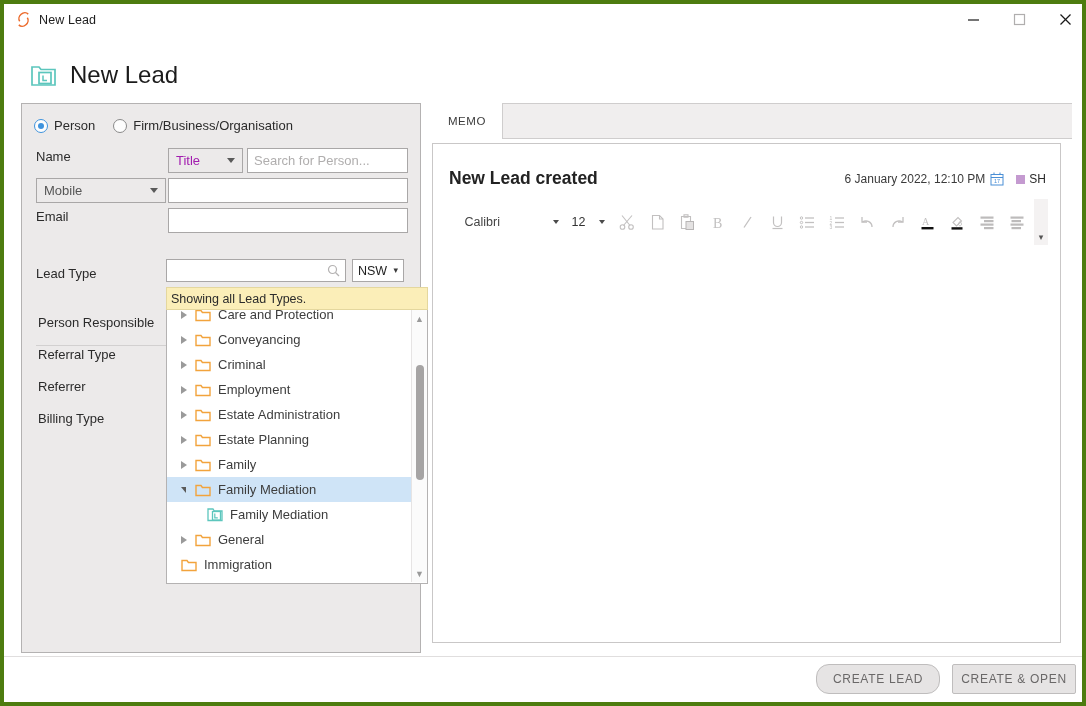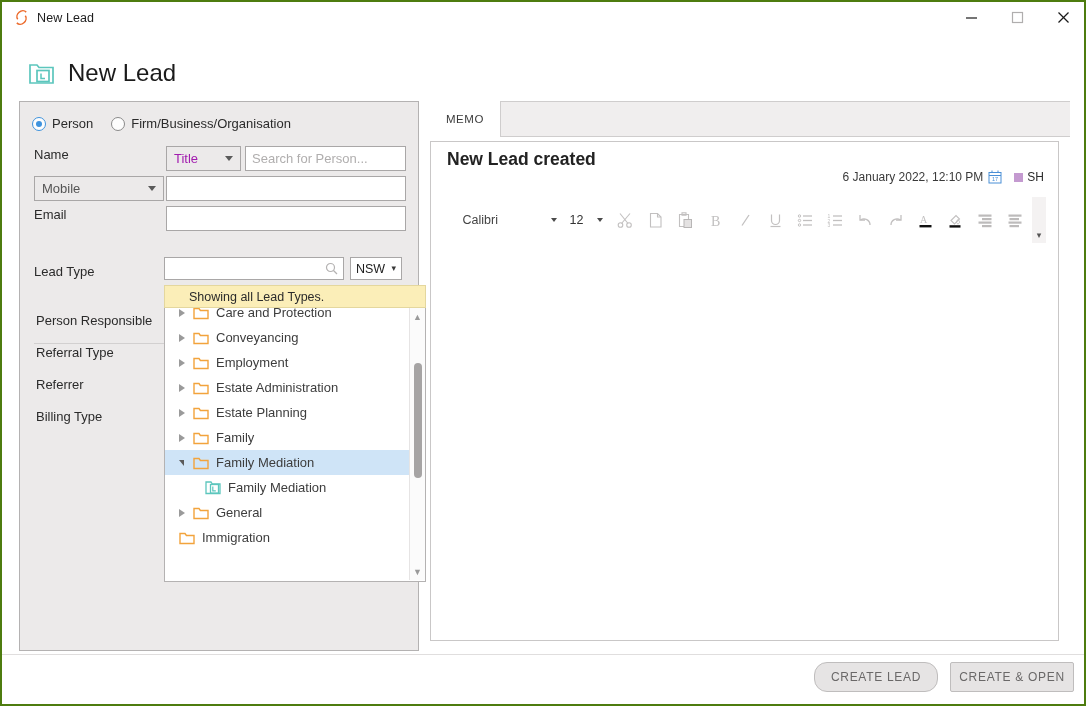--- a/index.html
+++ b/index.html
@@ -13,21 +13,21 @@
     font-family: "Liberation Sans", sans-serif;
     font-size: 13px;
     color: #333333;
     overflow: hidden;
   }
   #app {
     position: relative;
     width: 1086px;
     height: 706px;
     box-sizing: border-box;
-    border: 2px solid #4d7c0f;
+    border: 4px solid #4d7c0f;
     background: #ffffff;
     overflow: hidden;
   }
 
   
   .titlebar {
     position: absolute;
     left: 0; top: 0;
     width: 1084px; height: 31px;
     background: #ffffff;
@@ -207,21 +207,21 @@
     position: absolute;
     left: 162px; top: 283px;
     width: 262px; height: 23px;
     background: #fbeeb8;
     border: 1px solid #e4d79e;
     box-sizing: border-box;
     font-size: 12.5px;
     color: #2b2b2b;
     display: flex;
     align-items: center;
-    padding-left: 24px;
+    padding-left: 4px;
     z-index: 20;
   }
   .treepop {
     position: absolute;
     left: 162px; top: 306px;
     width: 262px; height: 274px;
     background: #ffffff;
     border: 1px solid #b4b2b2;
     border-top: none;
     box-sizing: border-box;
@@ -318,21 +318,21 @@
   .memopanel {
     position: absolute;
     left: 428px; top: 139px;
     width: 629px; height: 500px;
     background: #ffffff;
     border: 1px solid #c9c7c7;
     box-sizing: border-box;
   }
   .memo-title {
     position: absolute;
-    left: 16px; top: 7px;
+    left: 16px; top: 24px;
     font-size: 17.5px;
     font-weight: bold;
     color: #222222;
   }
   .memo-meta {
     position: absolute;
     right: 14px; top: 28px;
     display: flex;
     align-items: center;
     font-size: 12px;
@@ -542,20 +542,31 @@
         </div>
         <div class="tnode">
           <span class="exp">
             <span class="tri-r"></span>
           </span>
           <span class="ficon">
             <svg width="16" height="14" viewBox="0 0 16 14">
               <path d="M1 2.5h5l1.4 2H15v8H1z" fill="none" stroke="#f2a33c" stroke-width="1.4"></path>
             </svg>
           </span>
+          <span>Criminal</span>
+        </div>
+        <div class="tnode">
+          <span class="exp">
+            <span class="tri-r"></span>
+          </span>
+          <span class="ficon">
+            <svg width="16" height="14" viewBox="0 0 16 14">
+              <path d="M1 2.5h5l1.4 2H15v8H1z" fill="none" stroke="#f2a33c" stroke-width="1.4"></path>
+            </svg>
+          </span>
           <span>Employment</span>
         </div>
         <div class="tnode">
           <span class="exp">
             <span class="tri-r"></span>
           </span>
           <span class="ficon">
             <svg width="16" height="14" viewBox="0 0 16 14">
               <path d="M1 2.5h5l1.4 2H15v8H1z" fill="none" stroke="#f2a33c" stroke-width="1.4"></path>
             </svg>

